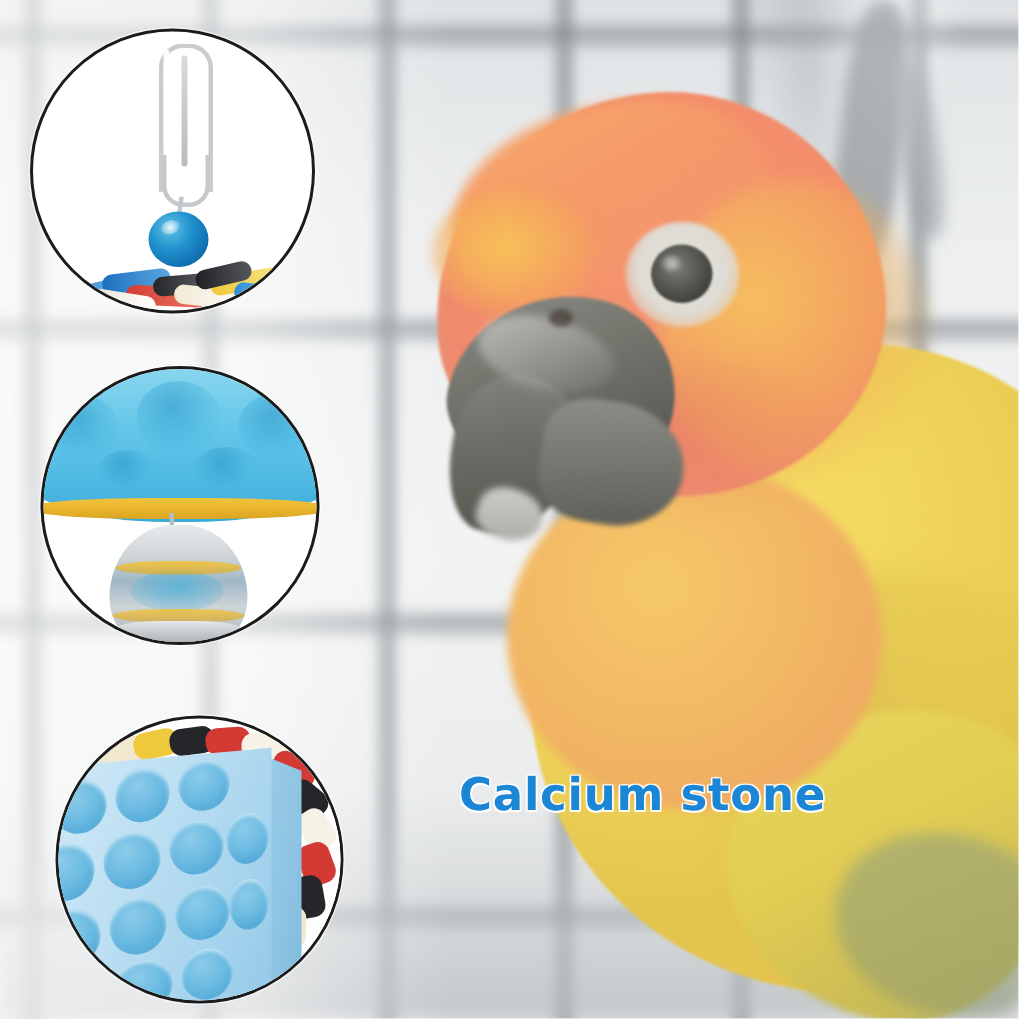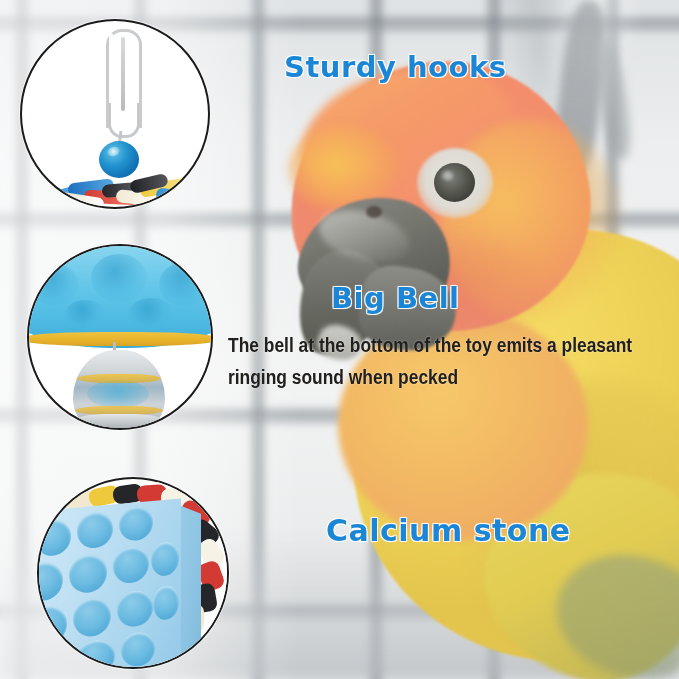--- a/index.html
+++ b/index.html
@@ -509,21 +509,21 @@
   .feat1 .f-desc { font-size: 20px; }
 
   
   .feat2 { left: 228px; top: 281px; width: 440px; }
   .feat2 .f-title { font-size: 29px; margin-left: 103px; }
   .feat2 .desc-wrap { margin-top: 19px; }
   .feat2 .f-desc { font-size: 20px; }
 
   
   .feat3 { left: 228px; top: 513px; width: 450px; }
-  .feat3 .f-title { font-size: 30px; margin-left: 98px; }
+  .feat3 .f-title { font-size: 30px; margin-left: 78px; }
   .feat3 .desc-wrap { margin-top: 17px; }
   .feat3 .f-desc { font-size: 20px; }
 </style>
 </head>
 <body>
 
 <div class="poster">
 
   <div class="photo">
     <div class="bg-wall"></div>
@@ -639,28 +639,20 @@
         <div class="calc-dimple" style="left:84px;  top:88px; width:36px; height:36px;"></div>
         <div class="calc-dimple" style="left:120px; top:86px; width:26px; height:34px;"></div>
         <div class="calc-dimple" style="left:0px;   top:138px;width:38px; height:34px;"></div>
         <div class="calc-dimple" style="left:44px;  top:134px;width:38px; height:34px;"></div>
         <div class="calc-dimple" style="left:88px;  top:130px;width:34px; height:34px;"></div>
       </div>
     </div>
   </div>
 
   <div class="feature feat1">
-    <div class="f-title">Sturdy hooks</div>
   </div>
 
-  <div class="feature feat2">
-    <div class="f-title">Big Bell</div>
-    <div class="desc-wrap">
-      <div class="f-desc">The bell at the bottom of the toy emits a pleasant</div>
-      <div class="f-desc">ringing sound when pecked</div>
-    </div>
-  </div>
 
   <div class="feature feat3">
     <div class="f-title">Calcium stone</div>
   </div>
 
 </div>
 
 </body></html>

